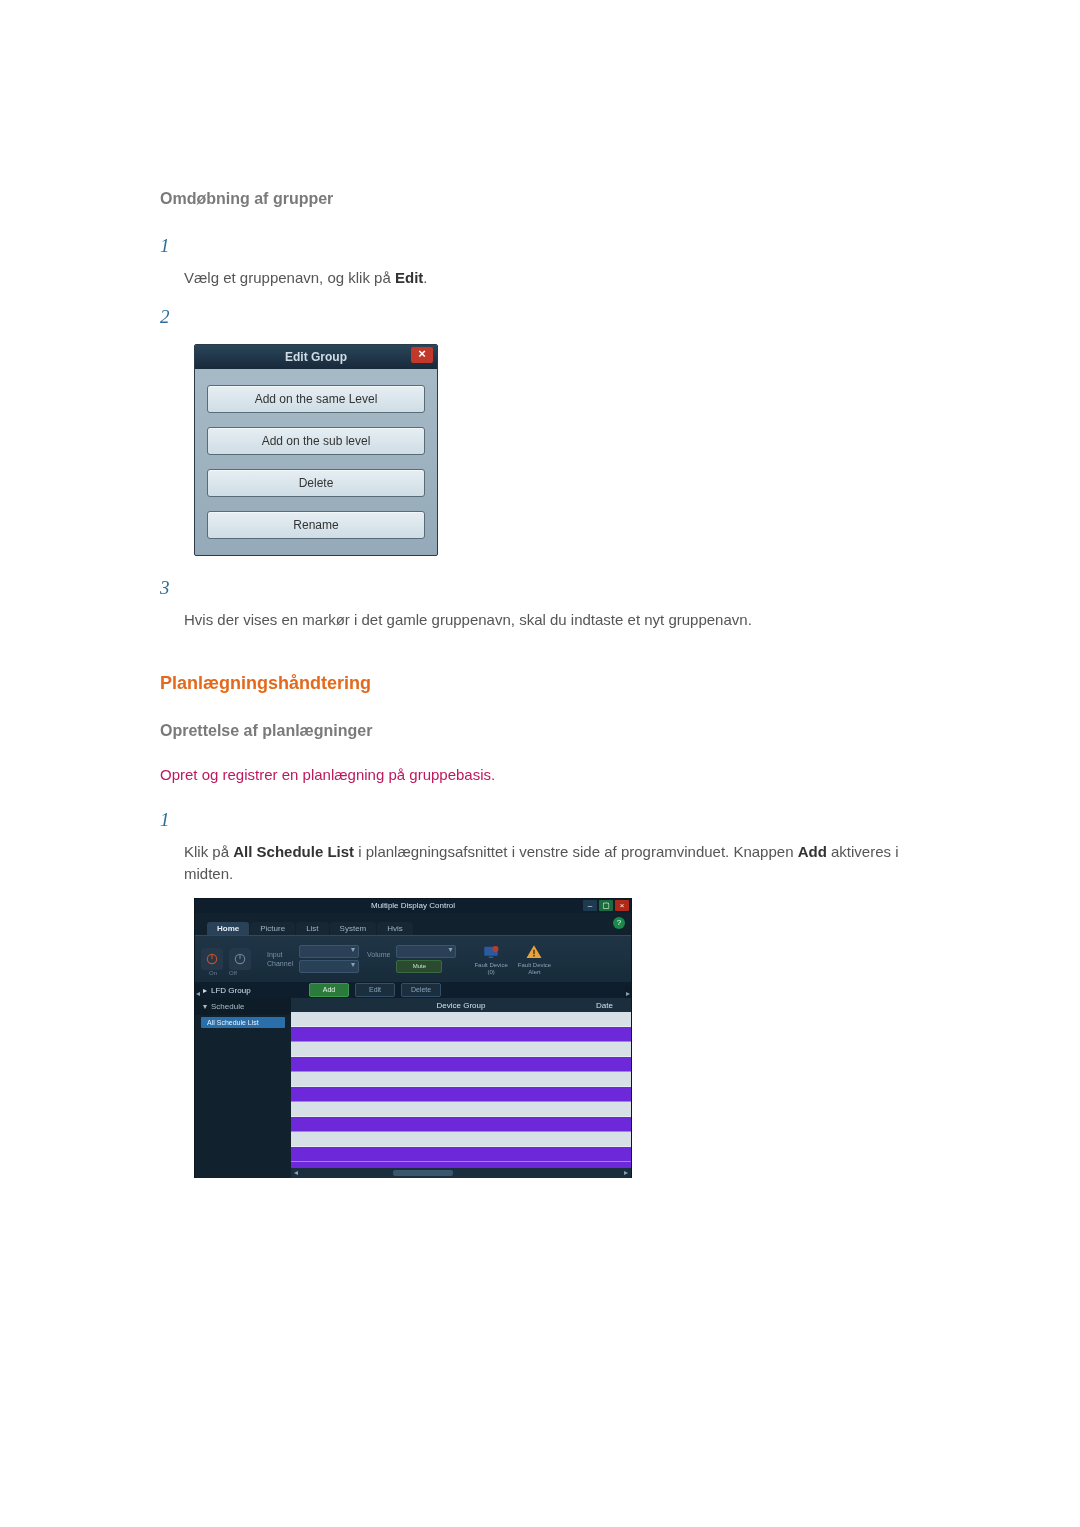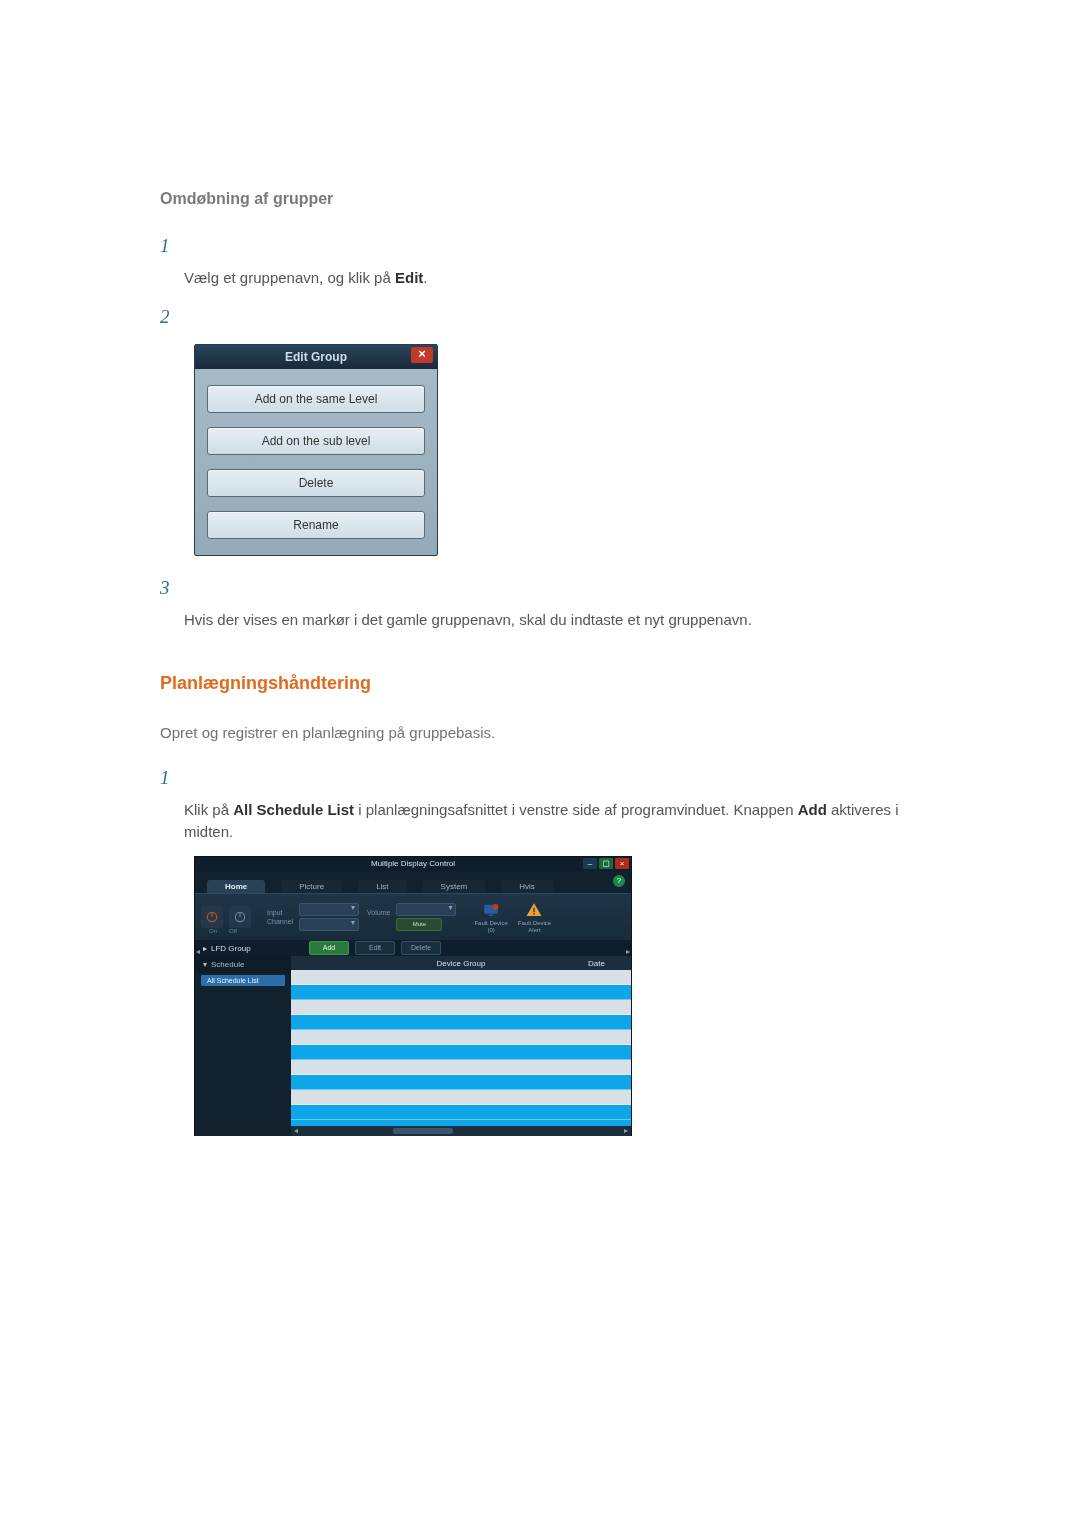--- a/index.html
+++ b/index.html
@@ -99,21 +99,21 @@
   .dlg-btn:last-child {
     margin-bottom: 4px;
   }
   .h2-orange {
     color: #e36a1c;
     font-size: 18px;
     font-weight: bold;
     margin: 42px 0 28px 0;
   }
   .body-text {
-    color: #737373;
+    color: #be185d;
     margin: 16px 0 20px 0;
     line-height: 1.45;
   }
 
   
   .app-wrap {
     margin: 6px 0 0 34px;
   }
   .app {
     width: 436px;
@@ -167,26 +167,26 @@
   }
   .tabs {
     display: flex;
     align-items: flex-end;
     gap: 0;
     padding: 4px 0 0 12px;
     background: #12212e;
     height: 18px;
   }
   .tab {
-    padding: 2px 18px;
+    padding: 2px 10px;
     font-size: 8px;
     color: #9db2c4;
     background: #172734;
     border-radius: 3px 3px 0 0;
-    margin-right: 16px;
+    margin-right: 1px;
   }
   .tab.active {
     background: #2a4258;
     color: #e6eef5;
     font-weight: bold;
   }
   .ribbon {
     height: 46px;
     background: linear-gradient(#1f3546, #172b3a);
     border-top: 1px solid #2e4a60;
@@ -339,40 +339,40 @@
   .side-sub {
     margin: 2px 6px;
     padding: 2px 6px;
     background: #2a6eaa;
     color: #eaf2fa;
     font-size: 7px;
     border-radius: 1px;
   }
   .content {
     flex: 1;
-    background: #0ea5e9;
+    background: #6d28d9;
     position: relative;
   }
   .content-header {
     height: 14px;
     background: #1a2e3e;
     color: #cfe0ec;
     font-size: 8px;
     display: flex;
     align-items: center;
     position: relative;
   }
   .content-header .gh {
     position: absolute;
     left: 50%;
     transform: translateX(-50%);
   }
   .content-header .dh {
     position: absolute;
-    right: 26px;
+    right: 18px;
   }
   .rows .row {
     height: 14px;
     border-bottom: 1px solid rgba(255,255,255,.4);
   }
   .rows .row:nth-child(odd) {
     background: #d6e0e6;
   }
   .hscroll {
     position: absolute;
@@ -452,20 +452,21 @@
   </div>
 
   <div class="step-list">
     <div class="step">
       <div class="step-num">3</div>
       <div class="step-text">Hvis der vises en markør i det gamle gruppenavn, skal du indtaste et nyt gruppenavn.</div>
     </div>
   </div>
 
   <div class="h2-orange">Planlægningshåndtering</div>
+  <div class="h3">Oprettelse af planlægninger</div>
   <div class="body-text">Opret og registrer en planlægning på gruppebasis.</div>
 
   <div class="step-list">
     <div class="step">
       <div class="step-num">1</div>
       <div class="step-text">
         <span>Klik på </span><b>All Schedule List</b><span> i planlægningsafsnittet i venstre side af programvinduet. Knappen </span><b>Add</b><span> aktiveres i midten.</span>
       </div>
     </div>
   </div>

